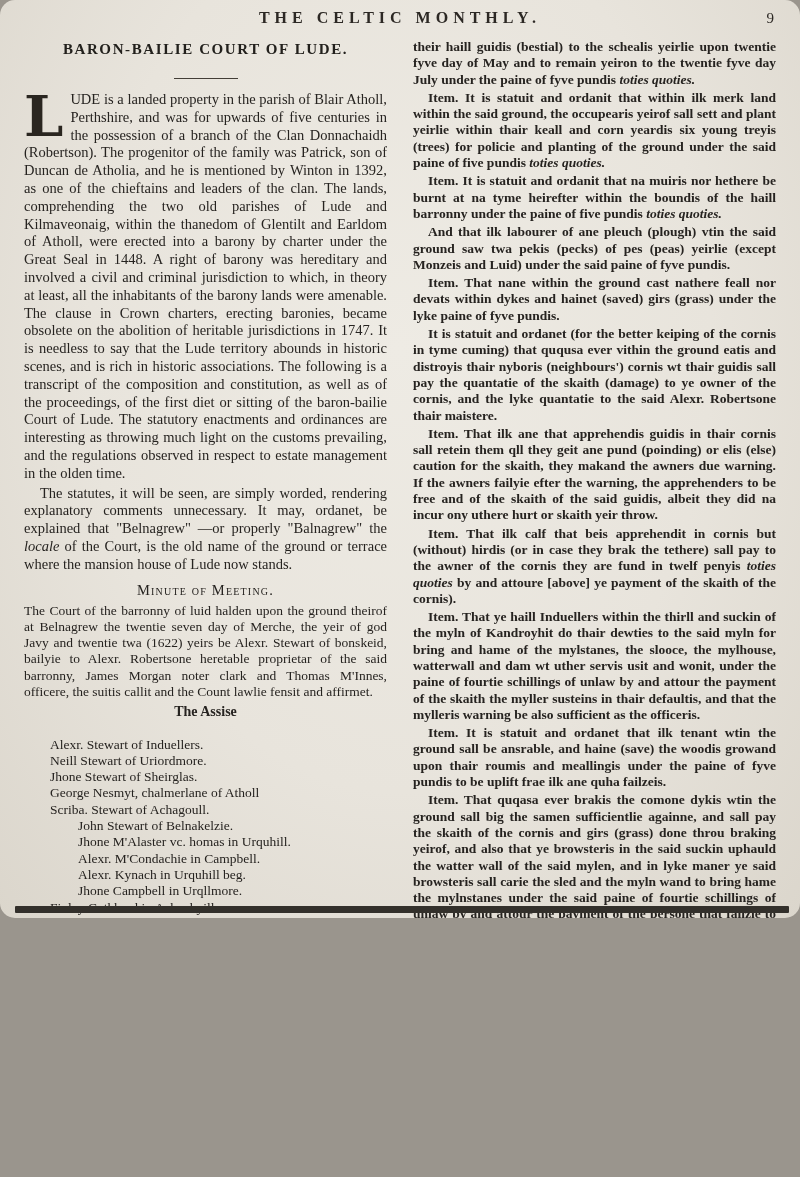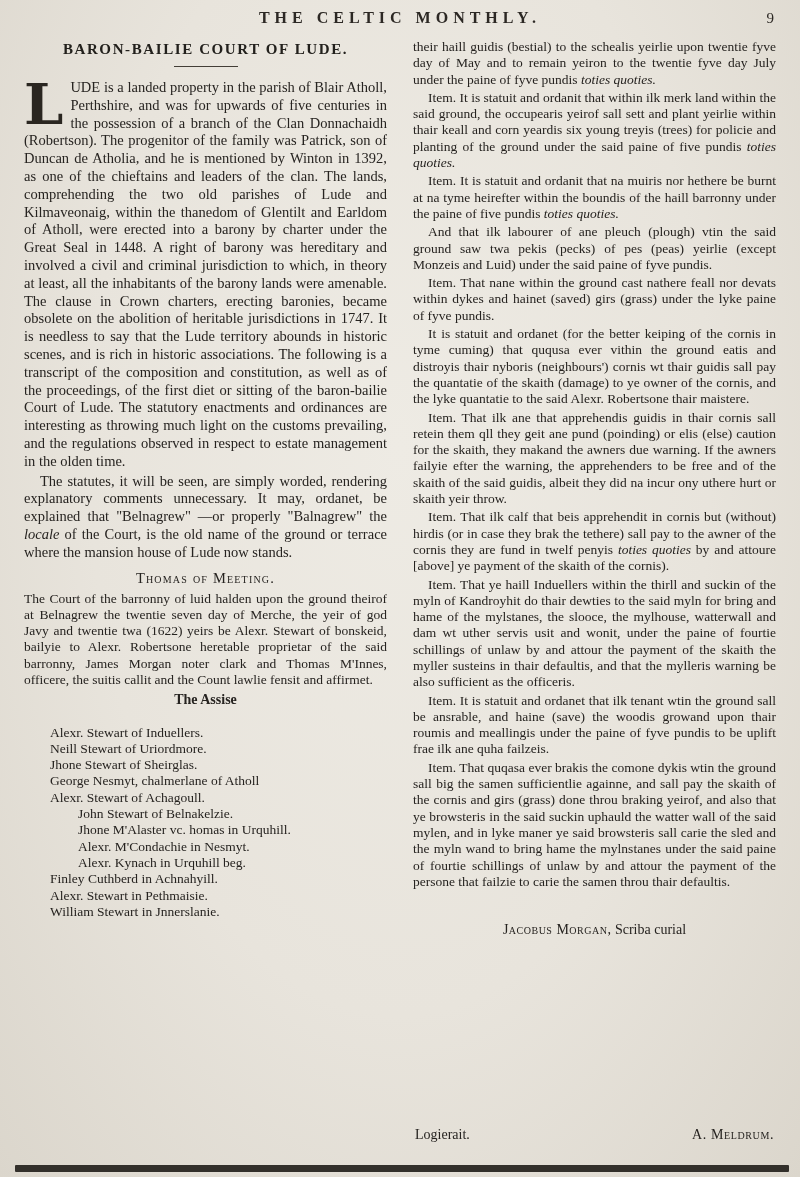--- a/index.html
+++ b/index.html
@@ -1,25 +1,26 @@
 <!DOCTYPE html>
 <html><head>
 <meta charset="utf-8">
 <style>
   html, body { margin: 0; padding: 0; }
   body { background: #9a958d; }
   .page {
     position: relative;
     width: 800px;
-    height: 1177px;
+    height: 918px;
     margin: 0 auto;
     overflow: hidden;
     background: radial-gradient(ellipse at 50% 38%, #eeebe4 0%, #e8e4dc 55%, #dbd6cc 100%);
     color: #262320;
     font-family: "Liberation Serif", serif;
+    border-radius: 15px;
   }
   .masthead {
     text-align: center;
     padding-top: 9px;
     font-size: 16px;
     font-weight: bold;
     letter-spacing: 5px;
     color: #2c2824;
   }
   .page-number {
@@ -32,21 +33,21 @@
   .columns {
     display: flex;
     gap: 26px;
     padding: 12px 24px 0 24px;
     height: 1120px;
   }
   .col { flex: 1; min-width: 0; text-align: justify; overflow: hidden; }
   .col-right { display: flex; flex-direction: column; }
 
   .article-title {
-    margin: 2px 0 8px;
+    margin: 2px 0 20px;
     text-align: center;
     font-size: 15px;
     font-weight: bold;
     letter-spacing: 1.6px;
     color: #22201c;
   }
   .title-rule {
     width: 64px;
     height: 0;
     border-top: 1.5px solid #433e37;
@@ -84,21 +85,21 @@
     margin: 4px 0 16px;
     text-align: center;
     font-size: 14px;
     font-weight: bold;
   }
   .assise-list { text-align: left; }
   .assise-item { padding-left: 26px; white-space: nowrap; overflow: hidden; }
   .assise-item.deep { padding-left: 54px; }
   .qlk { margin-top: 3px; }
 
-  .col-right .transcript-body p { text-indent: 15px; margin: 0 0 2px; }
+  .col-right .transcript-body p { text-indent: 15px; margin: 0 0 2px; font-weight: bold; }
   .col-right .transcript-body p.no-indent { text-indent: 0; }
   .italic { font-style: italic; }
 
   .signature { text-align: center; margin-top: 28px; font-size: 14px; line-height: 19px; }
   .sig-sc { font-variant: small-caps; letter-spacing: 0.5px; }
 
   .colophon {
     margin-top: auto;
     display: flex;
     justify-content: space-between;
@@ -133,37 +134,38 @@
 
     <div class="col col-left">
       <h2 class="article-title">BARON-BAILIE COURT OF LUDE.</h2>
       <div class="title-rule"></div>
 
       <div class="intro">
         <p class="lead"><span class="dropcap">L</span><span>UDE is a landed property in the parish of Blair Atholl, Perthshire, and was for upwards of five centuries in the possession of a branch of the Clan Donnachaidh (Robertson). The progenitor of the family was Patrick, son of Duncan de Atholia, and he is mentioned by Winton in 1392, as one of the chieftains and leaders of the clan. The lands, comprehending the two old parishes of Lude and Kilmaveonaig, within the thanedom of Glentilt and Earldom of Atholl, were erected into a barony by charter under the Great Seal in 1448. A right of barony was hereditary and involved a civil and criminal jurisdiction to which, in theory at least, all the inhabitants of the barony lands were amenable. The clause in Crown charters, erecting baronies, became obsolete on the abolition of heritable jurisdictions in 1747. It is needless to say that the Lude territory abounds in historic scenes, and is rich in historic associations. The following is a transcript of the composition and constitution, as well as of the proceedings, of the first diet or sitting of the baron-bailie Court of Lude. The statutory enactments and ordinances are interesting as throwing much light on the customs prevailing, and the regulations observed in respect to estate management in the olden time.</span></p>
         <p class="indent"><span>The statutes, it will be seen, are simply worded, rendering explanatory comments unnecessary. It may, ordanet, be explained that "Belnagrew" —or properly "Balnagrew" the </span><span class="italic">locale</span><span> of the Court, is the old name of the ground or terrace where the mansion house of Lude now stands.</span></p>
       </div>
 
-      <h3 class="minute-heading">Thomas of Meeting.</h3>
+      <h3 class="minute-heading">Minute of Meeting.</h3>
 
       <div class="transcript">
         <p class="minute-p">The Court of the barronny of luid halden upon the ground theirof at Belnagrew the twentie seven day of Merche, the yeir of god Javy and twentie twa (1622) yeirs be Alexr. Stewart of bonskeid, bailyie to Alexr. Robertsone heretable proprietar of the said barronny, James Morgan noter clark and Thomas M'Innes, officere, the suitis callit and the Count lawlie fensit and affirmet.</p>
 
         <h4 class="assise-heading">The Assise</h4>
 
         <div class="assise-list">
           <div class="assise-item">Alexr. Stewart of Induellers.</div>
           <div class="assise-item">Neill Stewart of Uriordmore.</div>
           <div class="assise-item">Jhone Stewart of Sheirglas.</div>
           <div class="assise-item">George Nesmyt, chalmerlane of Atholl</div>
-          <div class="assise-item">Alexr. Stewart of Achagoull.</div>
+          <div class="assise-item">Scriba. Stewart of Achagoull.</div>
           <div class="assise-item deep">John Stewart of Belnakelzie.</div>
           <div class="assise-item deep">Jhone M'Alaster vc. homas in Urquhill.</div>
-          <div class="assise-item deep">Alexr. M'Condachie in Nesmyt.</div>
+          <div class="assise-item deep">Alexr. M'Condachie in Campbell.</div>
           <div class="assise-item deep">Alexr. Kynach in Urquhill beg.</div>
+          <div class="assise-item deep">Jhone Campbell in Urqllmore.</div>
           <div class="assise-item">Finley Cuthberd in Achnahyill.</div>
           <div class="assise-item">Alexr. Stewart in Pethmaisie.</div>
           <div class="assise-item">William Stewart in Jnnerslanie.</div>
         </div>
 
       </div>
     </div>
 
     <div class="col col-right">
       <div class="transcript transcript-body">

